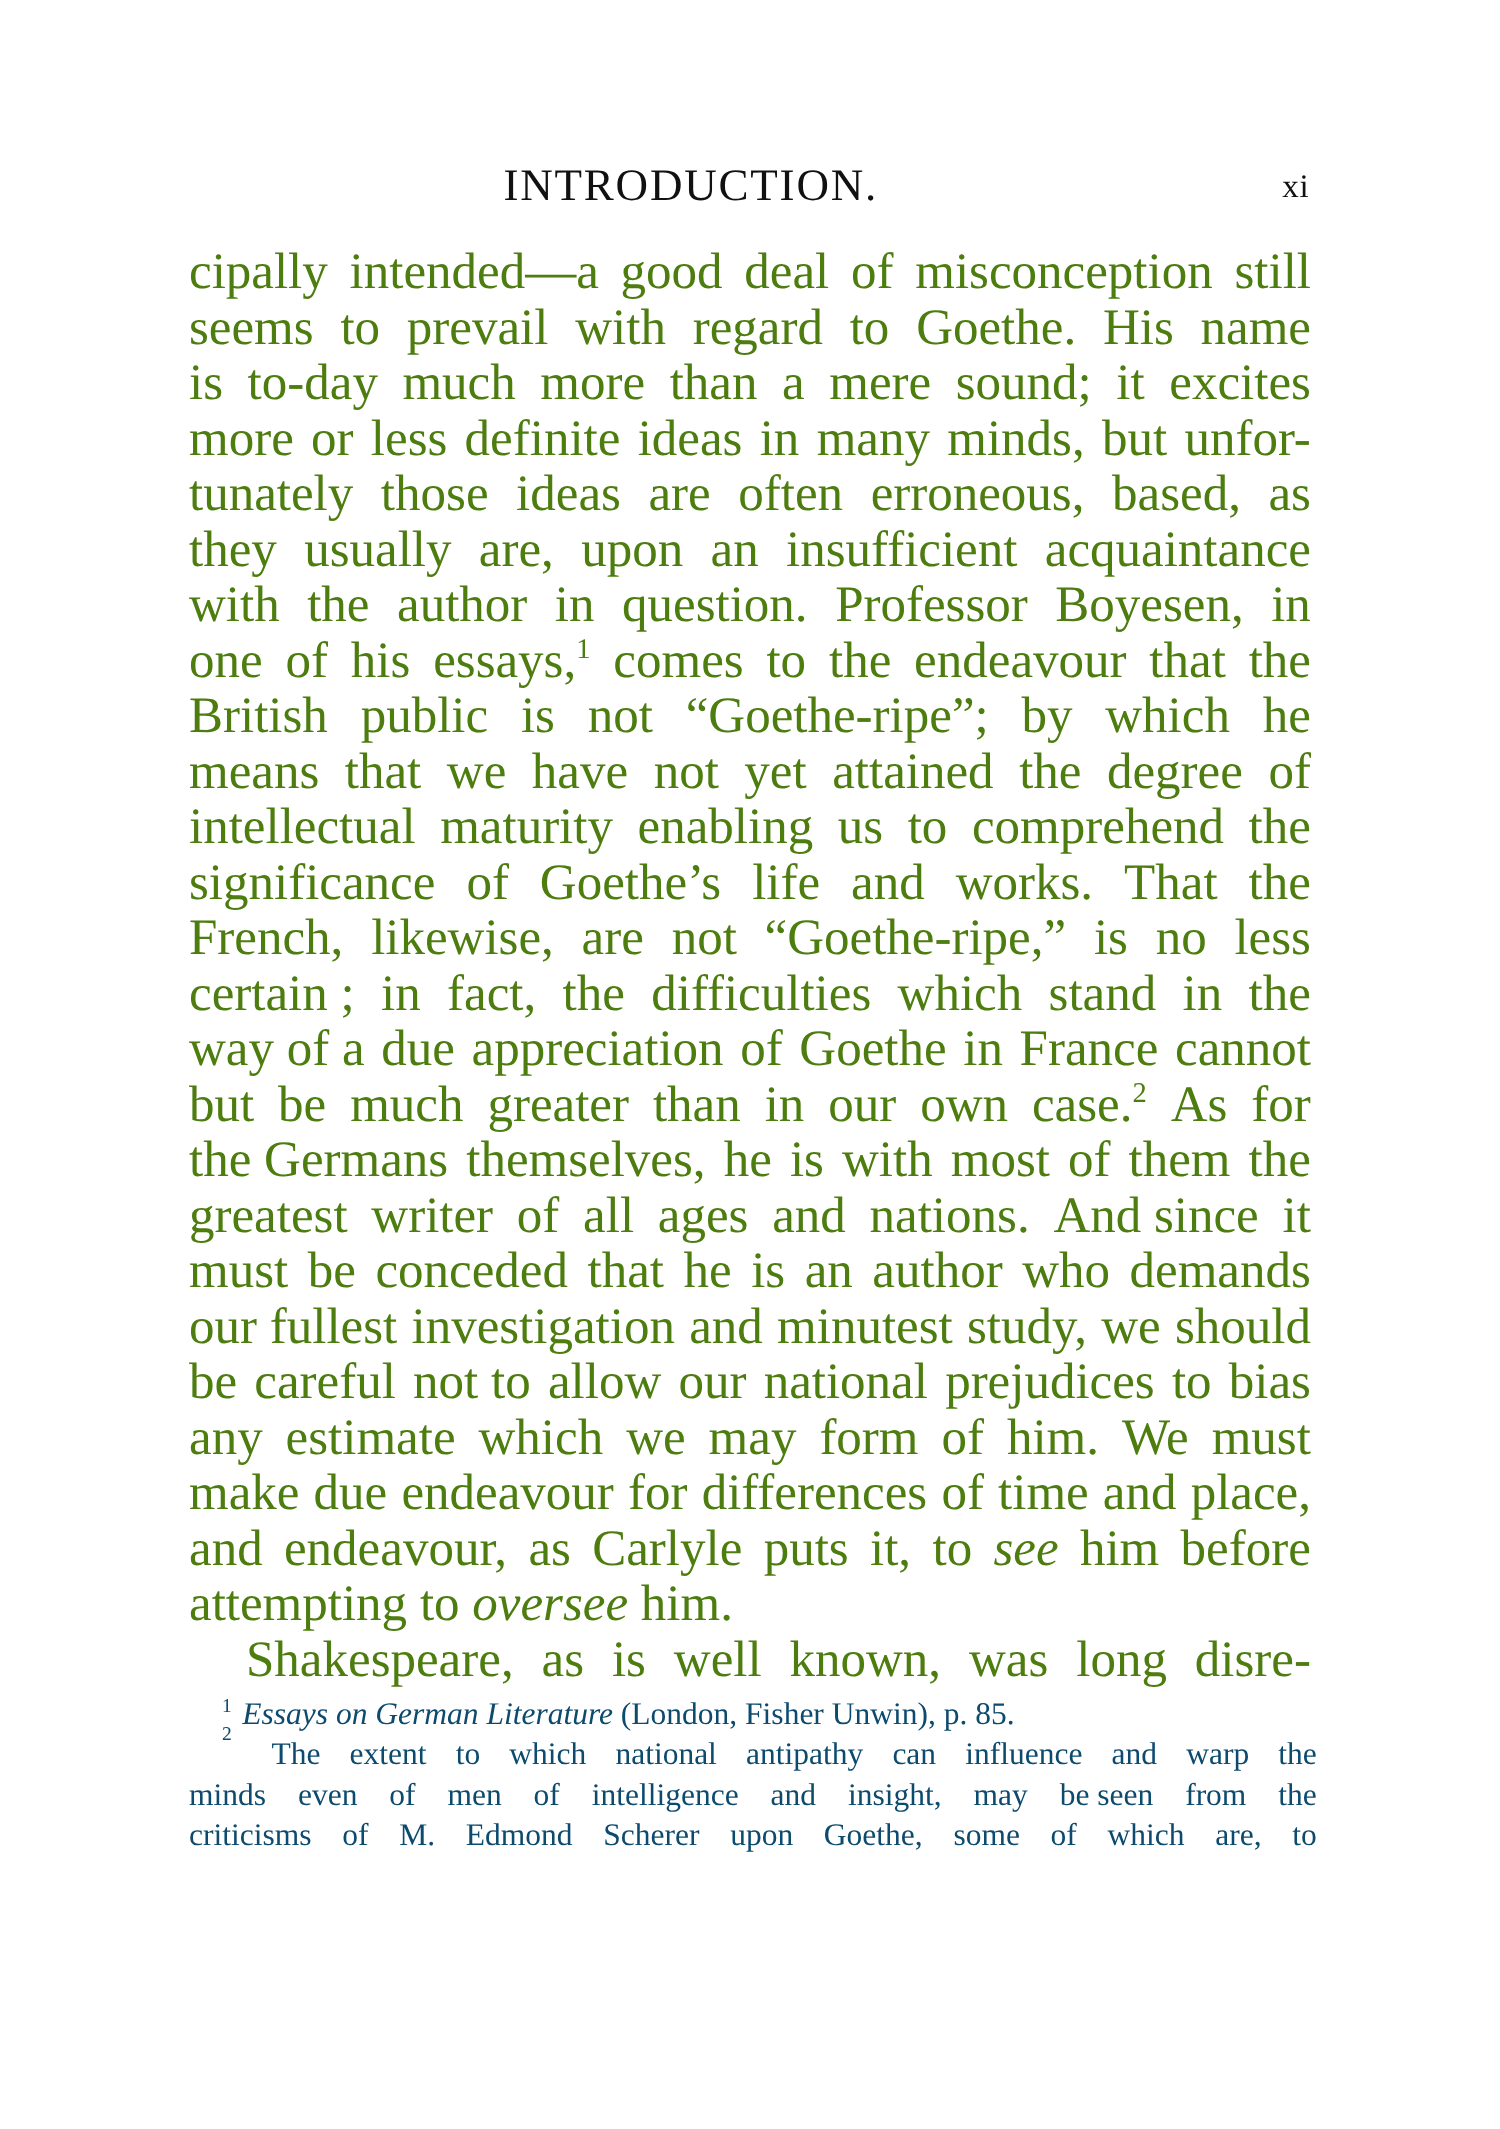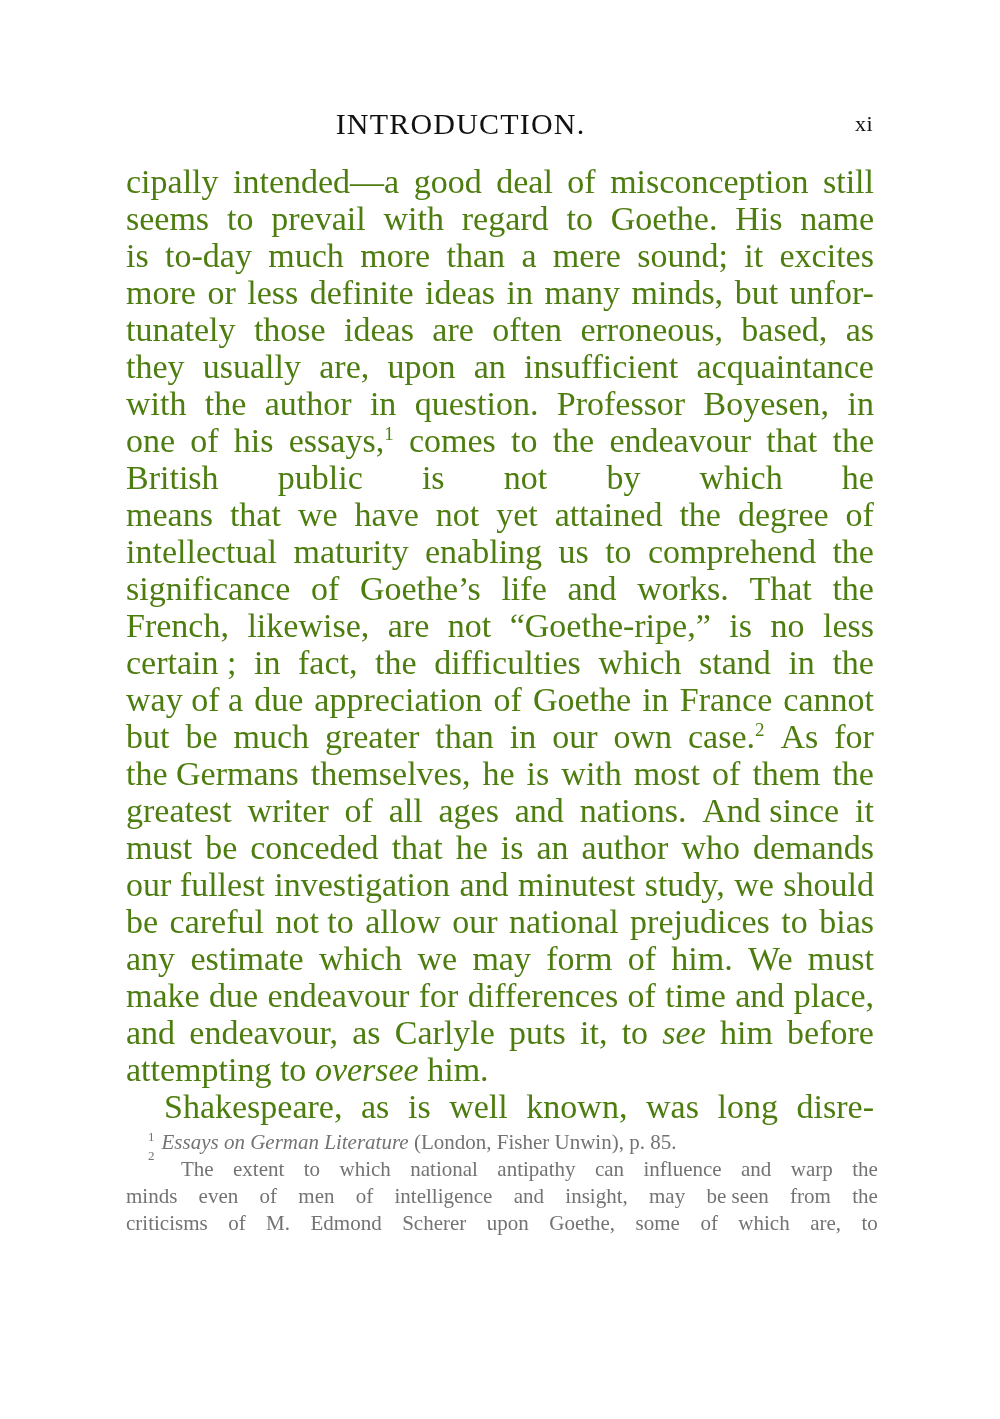--- a/index.html
+++ b/index.html
@@ -87,21 +87,21 @@
     left: 126px;
     top: 1129px;
     width: 752px;
   }
   .fn-line {
     display: block;
     height: 27px;
     line-height: 27px;
     font-size: 21px;
     white-space: nowrap;
-    color: #737373;
+    color: #0c4a6e;
   }
   .fn-line.just {
     display: flex;
     justify-content: space-between;
   }
   .fn-line.just > span.w { white-space: pre; }
   .fn-line.first { padding-left: 22px; }
   .fn-marker {
     font-size: 0.62em;
     vertical-align: super;
@@ -203,20 +203,21 @@
         <span class="w">the</span>
         <span class="w">endeavour</span>
         <span class="w">that</span>
         <span class="w">the</span>
       </div>
       <div class="line just">
         <span class="w">British</span>
         <span class="w">public</span>
         <span class="w">is</span>
         <span class="w">not</span>
+        <span class="w">“Goethe-ripe”;</span>
         <span class="w">by</span>
         <span class="w">which</span>
         <span class="w">he</span>
       </div>
       <div class="line just">
         <span class="w">means</span>
         <span class="w">that</span>
         <span class="w">we</span>
         <span class="w">have</span>
         <span class="w">not</span>

